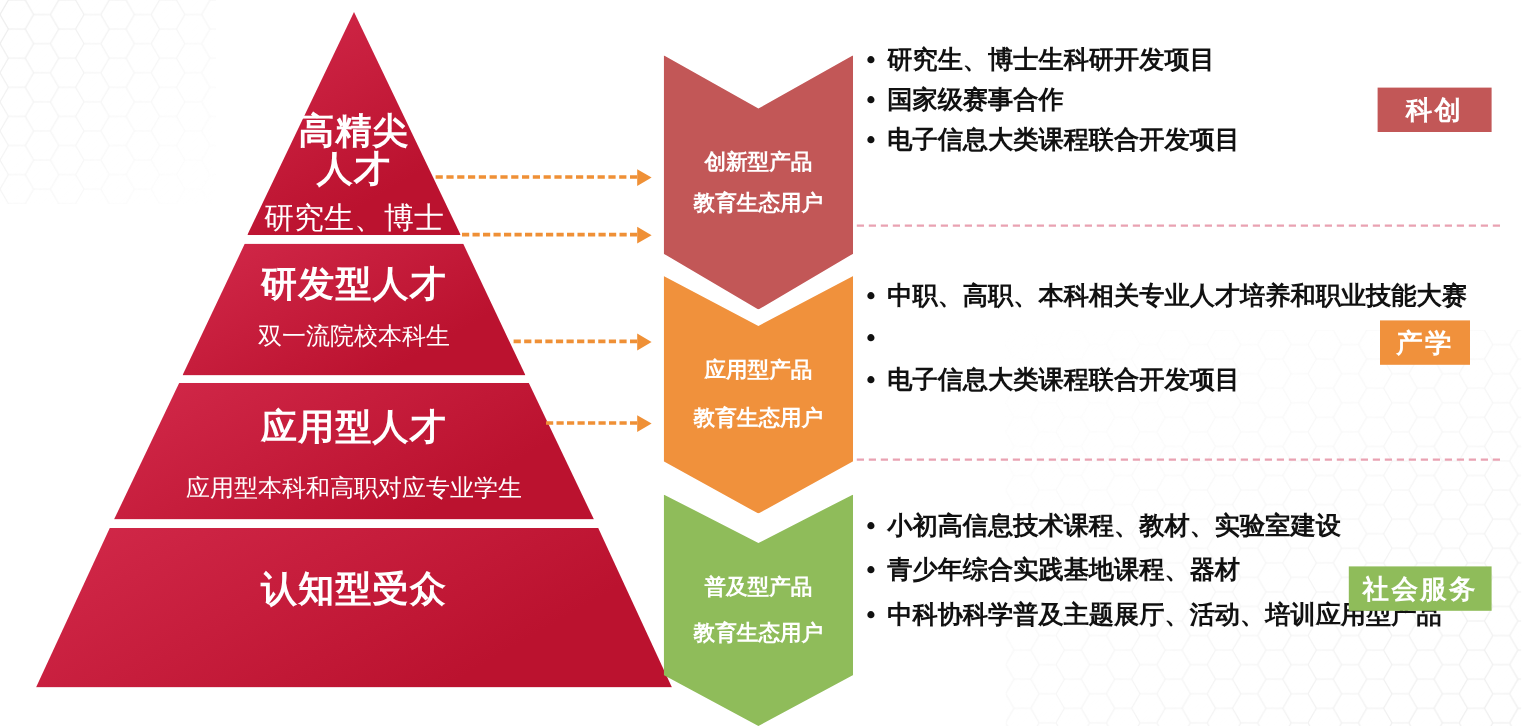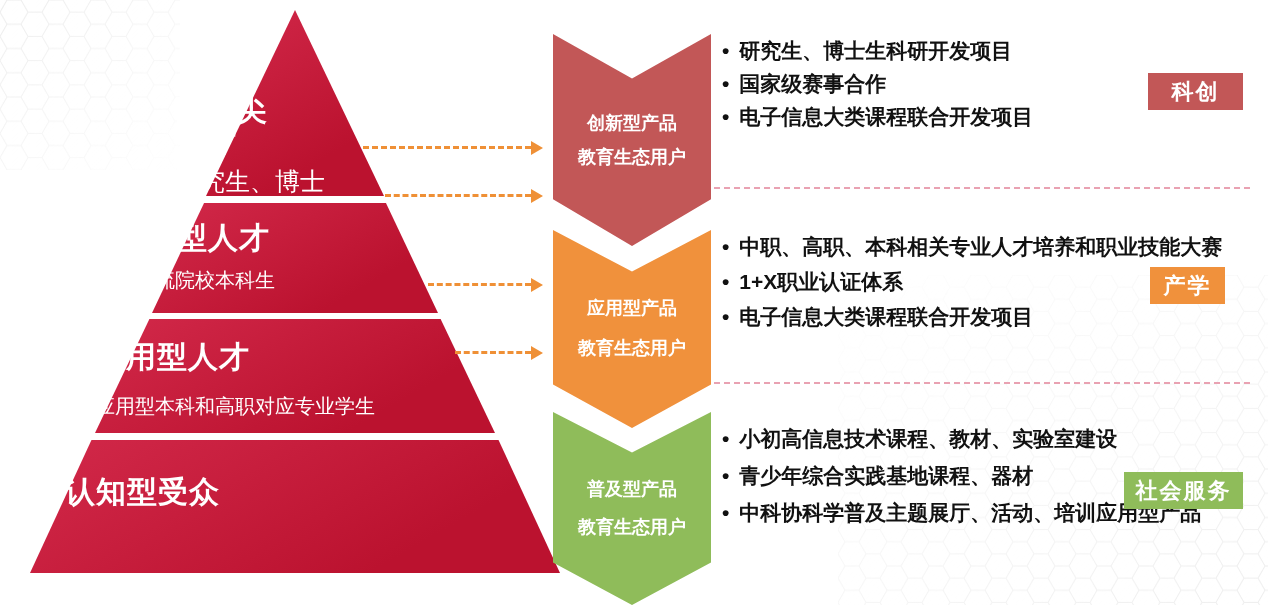--- a/index.html
+++ b/index.html
@@ -17,21 +17,21 @@
   
   .tier {
     position:absolute;
     background:linear-gradient(150deg,#d2294a 0%,#bb122f 75%);
   }
   .tier1 { left:206px; top:10px;  width:178px; height:186px; clip-path:polygon(50% 0,100% 100%,0 100%); }
   .tier2 { left:152px; top:203px; width:286px; height:110px; clip-path:polygon(18.2% 0,81.8% 0,100% 100%,0 100%); }
   .tier3 { left:95px;  top:319px; width:400px; height:114px; clip-path:polygon(13.6% 0,86.4% 0,100% 100%,0 100%); }
   .tier4 { left:30px;  top:440px; width:530px; height:133px; clip-path:polygon(11.6% 0,88.4% 0,100% 100%,0 100%); }
 
-  .tier-label { position:absolute; color:#ffffff; text-align:left; }
+  .tier-label { position:absolute; color:#ffffff; text-align:center; }
   .tier-title { font-size:30px; font-weight:700; line-height:1.08; letter-spacing:1px; }
   .tier-sub   { font-size:20px; font-weight:400; }
   .t1-label { left:175px; top:94px;  width:240px; }
   .t1-label .tier-sub { margin-top:6px; font-size:25px; }
   .t2-label { left:115px; top:222px; width:360px; }
   .t2-label .tier-sub { margin-top:13px; }
   .t3-label { left:95px;  top:341px; width:400px; }
   .t3-label .tier-sub { margin-top:20px; }
   .t4-label { left:65px;  top:476px; width:460px; }
   .t4-label .tier-sub { margin-top:14px; }
@@ -47,21 +47,21 @@
   .arrow3 { left:428px; top:283px; width:103px; }
   .arrow4 { left:455px; top:351px; width:76px; }
 
   
   .chev {
     position:absolute; width:158px;
     display:flex; flex-direction:column; align-items:center; justify-content:center;
     color:#fff; font-size:18px; font-weight:700; text-align:center; line-height:1.9;
     clip-path:polygon(0 0,50% 21%,100% 0,100% 78%,50% 100%,0 78%);
   }
-  .chev1 { left:553px; top:34px;  height:212px; background:#c25757; }
+  .chev1 { left:553px; top:46px;  height:212px; background:#c25757; }
   .chev2 { left:553px; top:230px; height:198px; background:#f0913c; line-height:2.2; }
   .chev3 { left:553px; top:412px; height:193px; background:#8fbc5a; line-height:2.1; }
 
   
   .bullets { position:absolute; left:722px; width:430px; color:#111111; }
   .sec1 { top:38px; }
   .sec2 { top:234px; }
   .sec3 { top:426px; }
   .b-row { display:flex; align-items:flex-start; gap:10px;
            font-size:21px; font-weight:700; line-height:1.2; white-space:nowrap; }
@@ -181,21 +181,20 @@
 
   <div class="sep sep1"></div>
 
   <div class="bullets sec2">
     <div class="b-row">
       <span class="dot">•</span>
       <span>中职、高职、本科相关专业人才培养和职业技能大赛</span>
     </div>
     <div class="b-row">
       <span class="dot">•</span>
-      <span>1+X职业认证体系</span>
     </div>
     <div class="b-row">
       <span class="dot">•</span>
       <span>电子信息大类课程联合开发项目</span>
     </div>
   </div>
 
   <div class="sep sep2"></div>
 
   <div class="bullets sec3">

